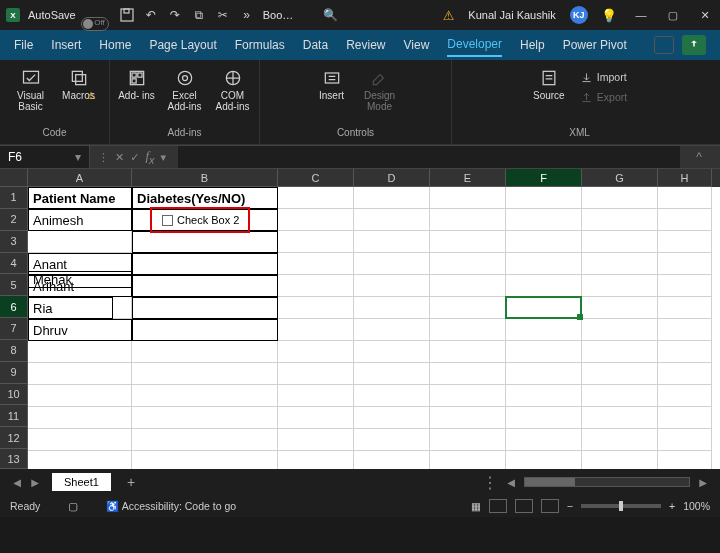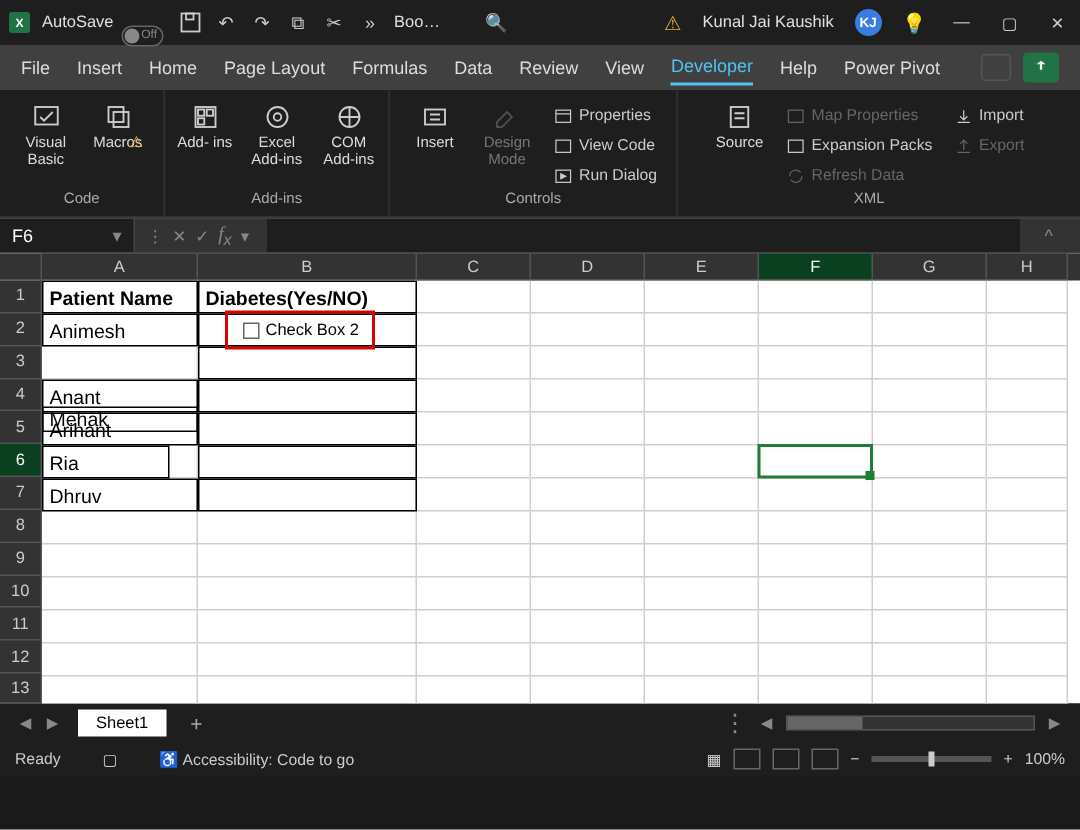--- a/index.html
+++ b/index.html
@@ -10,21 +10,21 @@
 .toggle { width: 28px; height: 14px; border: 1px solid #666; border-radius: 8px; position: relative; margin-top: 18px; }
 .toggle::after { content: ""; position: absolute; left: 1px; top: 1px; width: 10px; height: 10px; border-radius: 50%; background: #888; }
 .qat { display: flex; align-items: center; gap: 8px; }
 .qat-icon { width: 16px; height: 16px; color: #ccc; font-size: 12px; display: flex; align-items: center; justify-content: center; }
 .doc-title { margin-left: 8px; }
 .title-right { margin-left: auto; display: flex; align-items: center; gap: 14px; }
 .warn-icon { color: #f0b030; font-size: 13px; }
 .bulb-icon { color: #ccc; font-size: 13px; }
 .avatar { width: 18px; height: 18px; border-radius: 50%; background: #3a7de0; color: #fff; font-size: 9px; font-weight: bold; display: flex; align-items: center; justify-content: center; }
 .win-btn { width: 18px; height: 18px; color: #ccc; font-size: 11px; display: flex; align-items: center; justify-content: center; }
-.menubar { height: 30px; background: #404040; display: flex; align-items: center; padding: 0 14px; gap: 18px; color: #ddd; font-size: 12px; }
+.menubar { height: 30px; background: #0c4a6e; display: flex; align-items: center; padding: 0 14px; gap: 18px; color: #ddd; font-size: 12px; }
 .menu-item { padding: 4px 0; cursor: pointer; }
 .menu-item.active { color: #4fc3f7; border-bottom: 2px solid #4fc3f7; }
 .menubar-right { margin-left: auto; display: flex; align-items: center; gap: 8px; }
 .comments-btn { width: 20px; height: 18px; border: 1px solid #555; border-radius: 3px; }
 .share-btn { width: 24px; height: 20px; background: #217346; border-radius: 3px; display: flex; align-items: center; justify-content: center; }
 .share-btn svg { width: 12px; height: 12px; }
 .ribbon { height: 85px; background: #1e1e1e; display: flex; border-bottom: 1px solid #333; }
 .rgroup { display: flex; flex-direction: column; align-items: center; padding: 4px 8px; border-right: 1px solid #333; }
 .rgroup-btns { display: flex; gap: 6px; flex: 1; align-items: flex-start; }
 .rv-btn { display: flex; flex-direction: column; align-items: center; width: 42px; color: #ddd; font-size: 10px; text-align: center; padding-top: 4px; gap: 2px; }
@@ -198,74 +198,32 @@
           </svg>
         <span class="label">Insert</span>
       </div>
       <div class="rv-btn" style="opacity:0.45">
         <svg viewBox="0 0 24 24" fill="none" stroke="#888" stroke-width="1.5">
             <path d="M4 16l8-8 4 4-8 8H4z"></path>
           </svg>
         <span class="label">Design
 Mode</span>
       </div>
-      <div class="cmd-list">
-        <div class="hcmd">
-            <svg viewBox="0 0 16 16" fill="none" stroke="currentColor">
-              <rect x="2" y="3" width="12" height="10"></rect>
-              <path d="M2 6h12"></path>
-            </svg>
-            <span>Properties</span>
-          </div>
-        <div class="hcmd">
-            <svg viewBox="0 0 16 16" fill="none" stroke="currentColor">
-              <rect x="2" y="3" width="12" height="10"></rect>
-            </svg>
-            <span>View Code</span>
-          </div>
-        <div class="hcmd">
-            <svg viewBox="0 0 16 16" fill="none" stroke="currentColor">
-              <rect x="2" y="3" width="12" height="10"></rect>
-              <path d="M6 6l4 2-4 2z" fill="currentColor"></path>
-            </svg>
-            <span>Run Dialog</span>
-          </div>
-      </div>
     </div>
     <div class="rgroup-label">Controls</div>
   </div>
 
   <div class="rgroup" style="width:255px;border-right:none">
     <div class="rgroup-btns">
       <div class="rv-btn">
         <svg viewBox="0 0 24 24" fill="none" stroke="#ccc" stroke-width="1.5">
             <rect x="5" y="4" width="14" height="16"></rect>
             <path d="M8 9h8M8 13h8"></path>
           </svg>
         <span class="label">Source</span>
-      </div>
-      <div class="cmd-list">
-        <div class="hcmd disabled">
-            <svg viewBox="0 0 16 16" fill="none" stroke="currentColor">
-              <rect x="2" y="3" width="12" height="10"></rect>
-            </svg>
-            <span>Map Properties</span>
-          </div>
-        <div class="hcmd">
-            <svg viewBox="0 0 16 16" fill="none" stroke="currentColor">
-              <rect x="2" y="3" width="12" height="10"></rect>
-            </svg>
-            <span>Expansion Packs</span>
-          </div>
-        <div class="hcmd disabled">
-            <svg viewBox="0 0 16 16" fill="none" stroke="currentColor">
-              <path d="M3 8a5 5 0 019-3M13 8a5 5 0 01-9 3"></path>
-            </svg>
-            <span>Refresh Data</span>
-          </div>
       </div>
       <div class="cmd-list">
         <div class="hcmd">
             <svg viewBox="0 0 16 16" fill="none" stroke="currentColor">
               <path d="M8 3v8M5 8l3 3 3-3M3 13h10"></path>
             </svg>
             <span>Import</span>
           </div>
         <div class="hcmd disabled">
             <svg viewBox="0 0 16 16" fill="none" stroke="currentColor">

